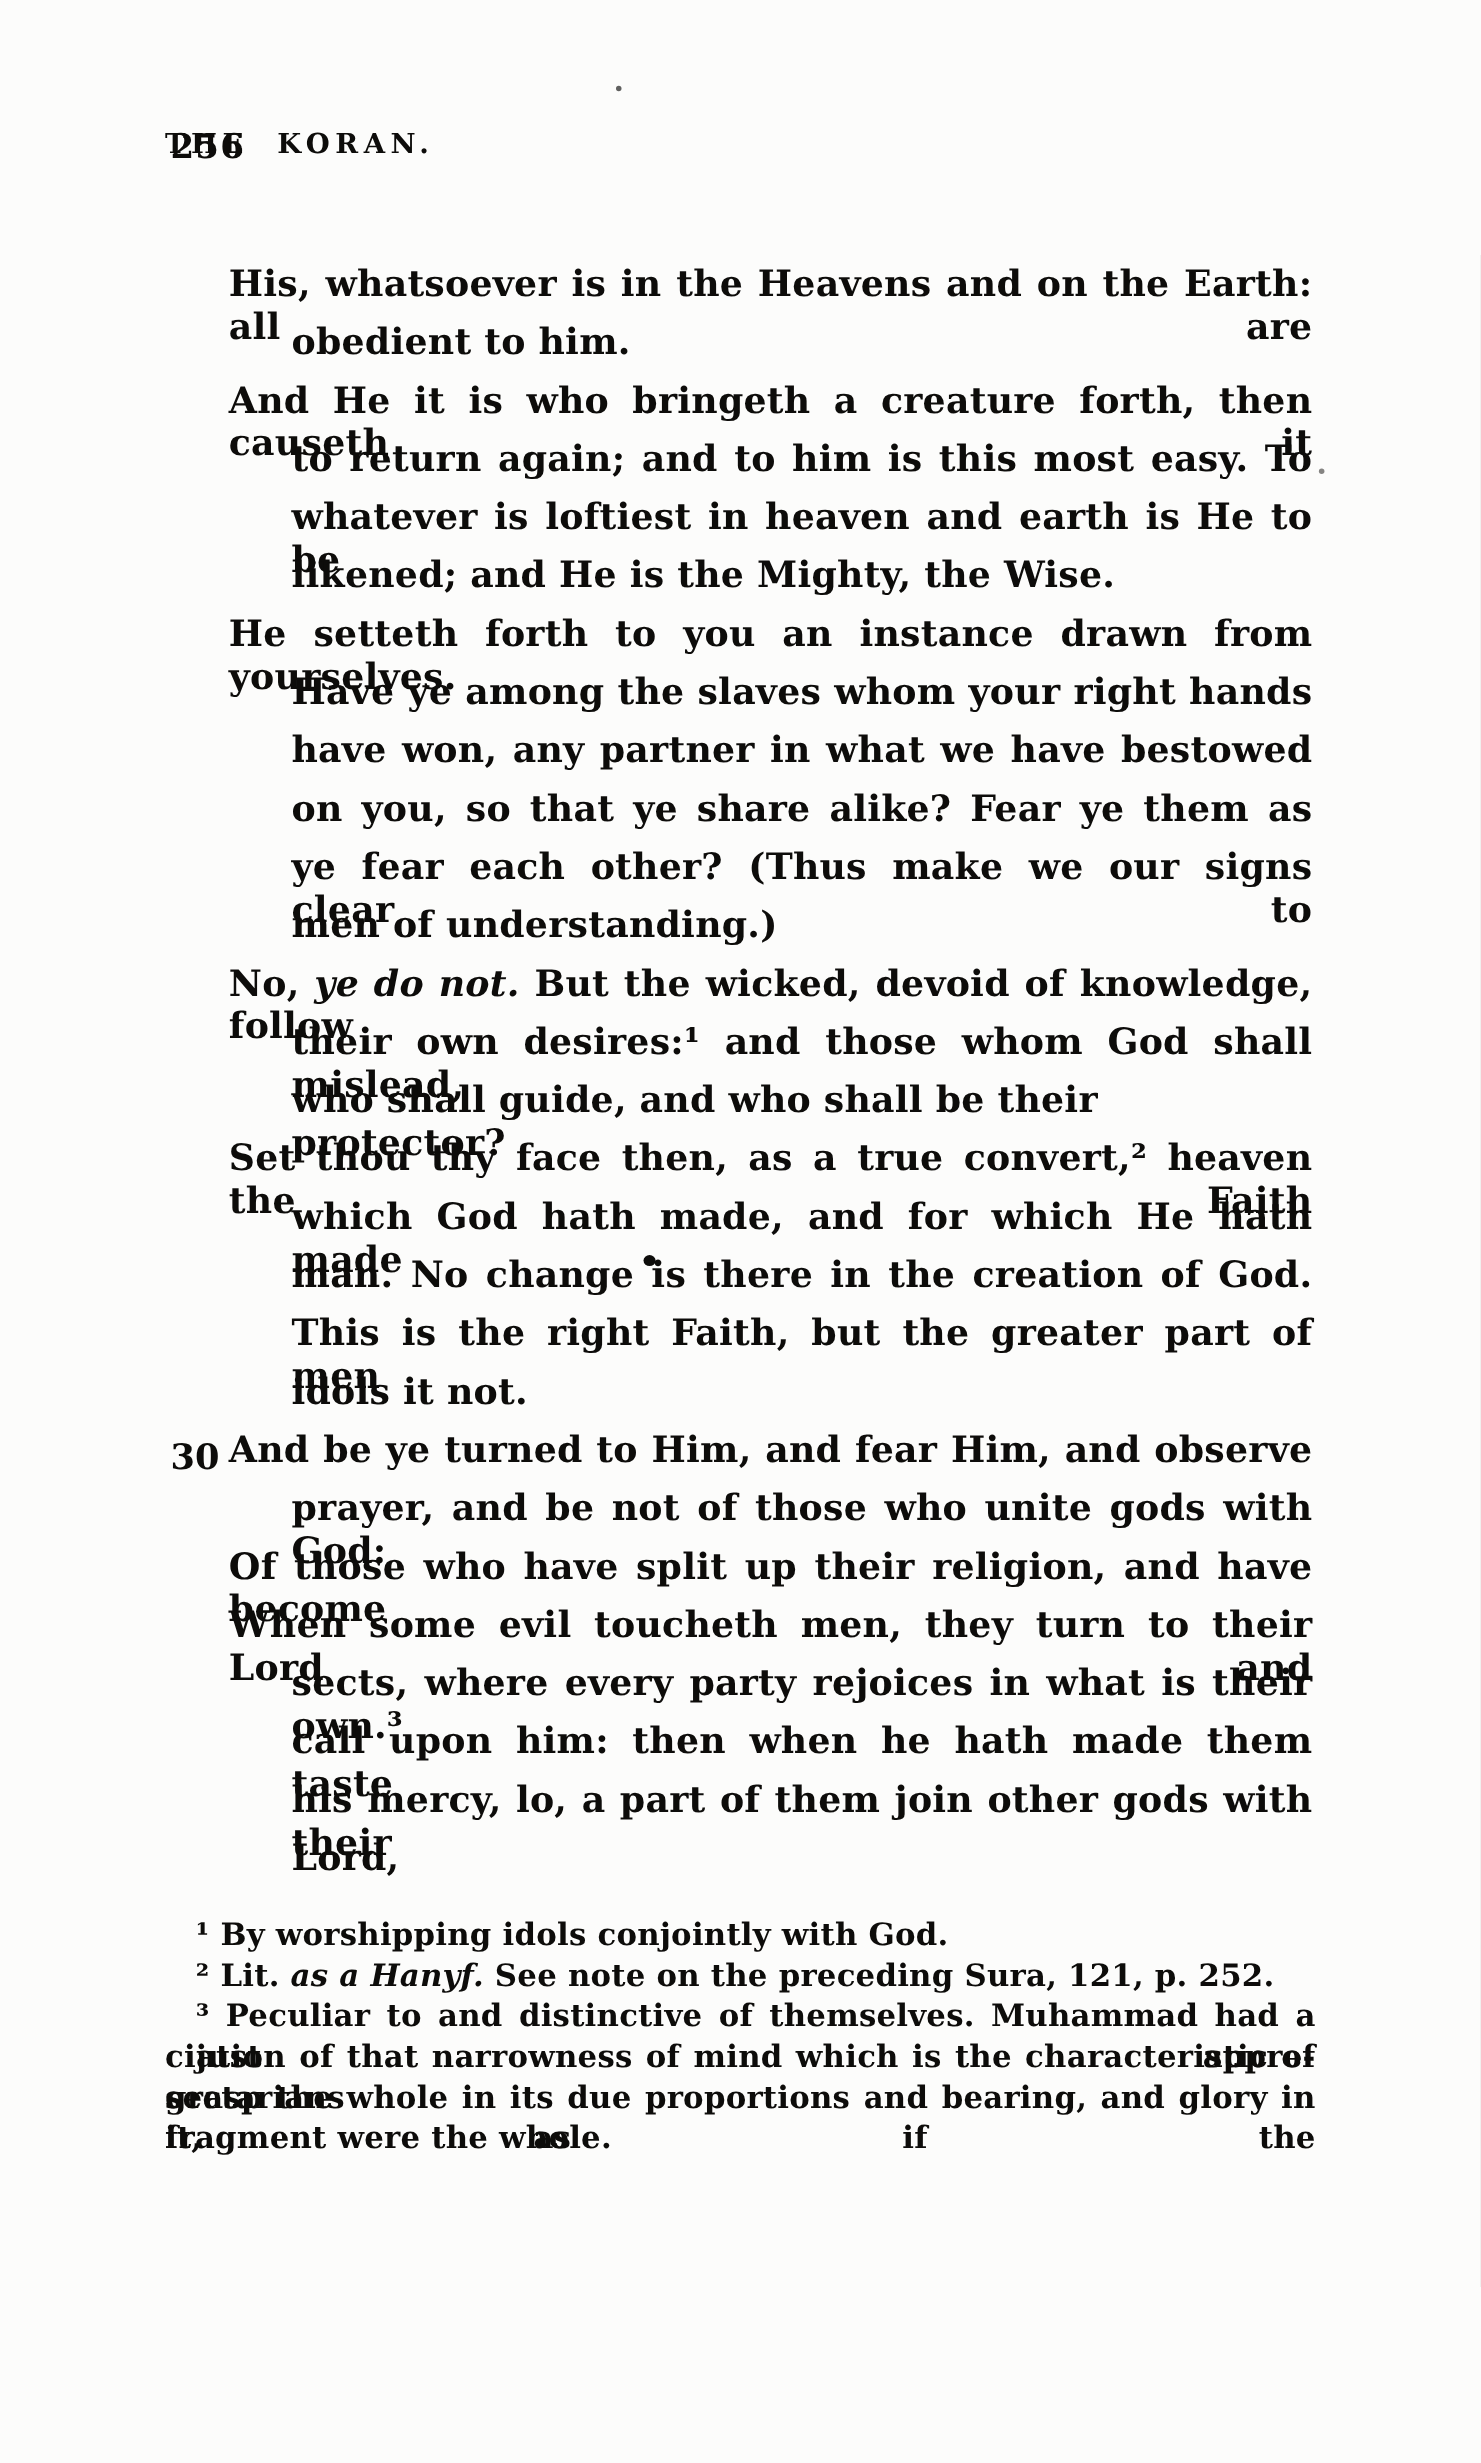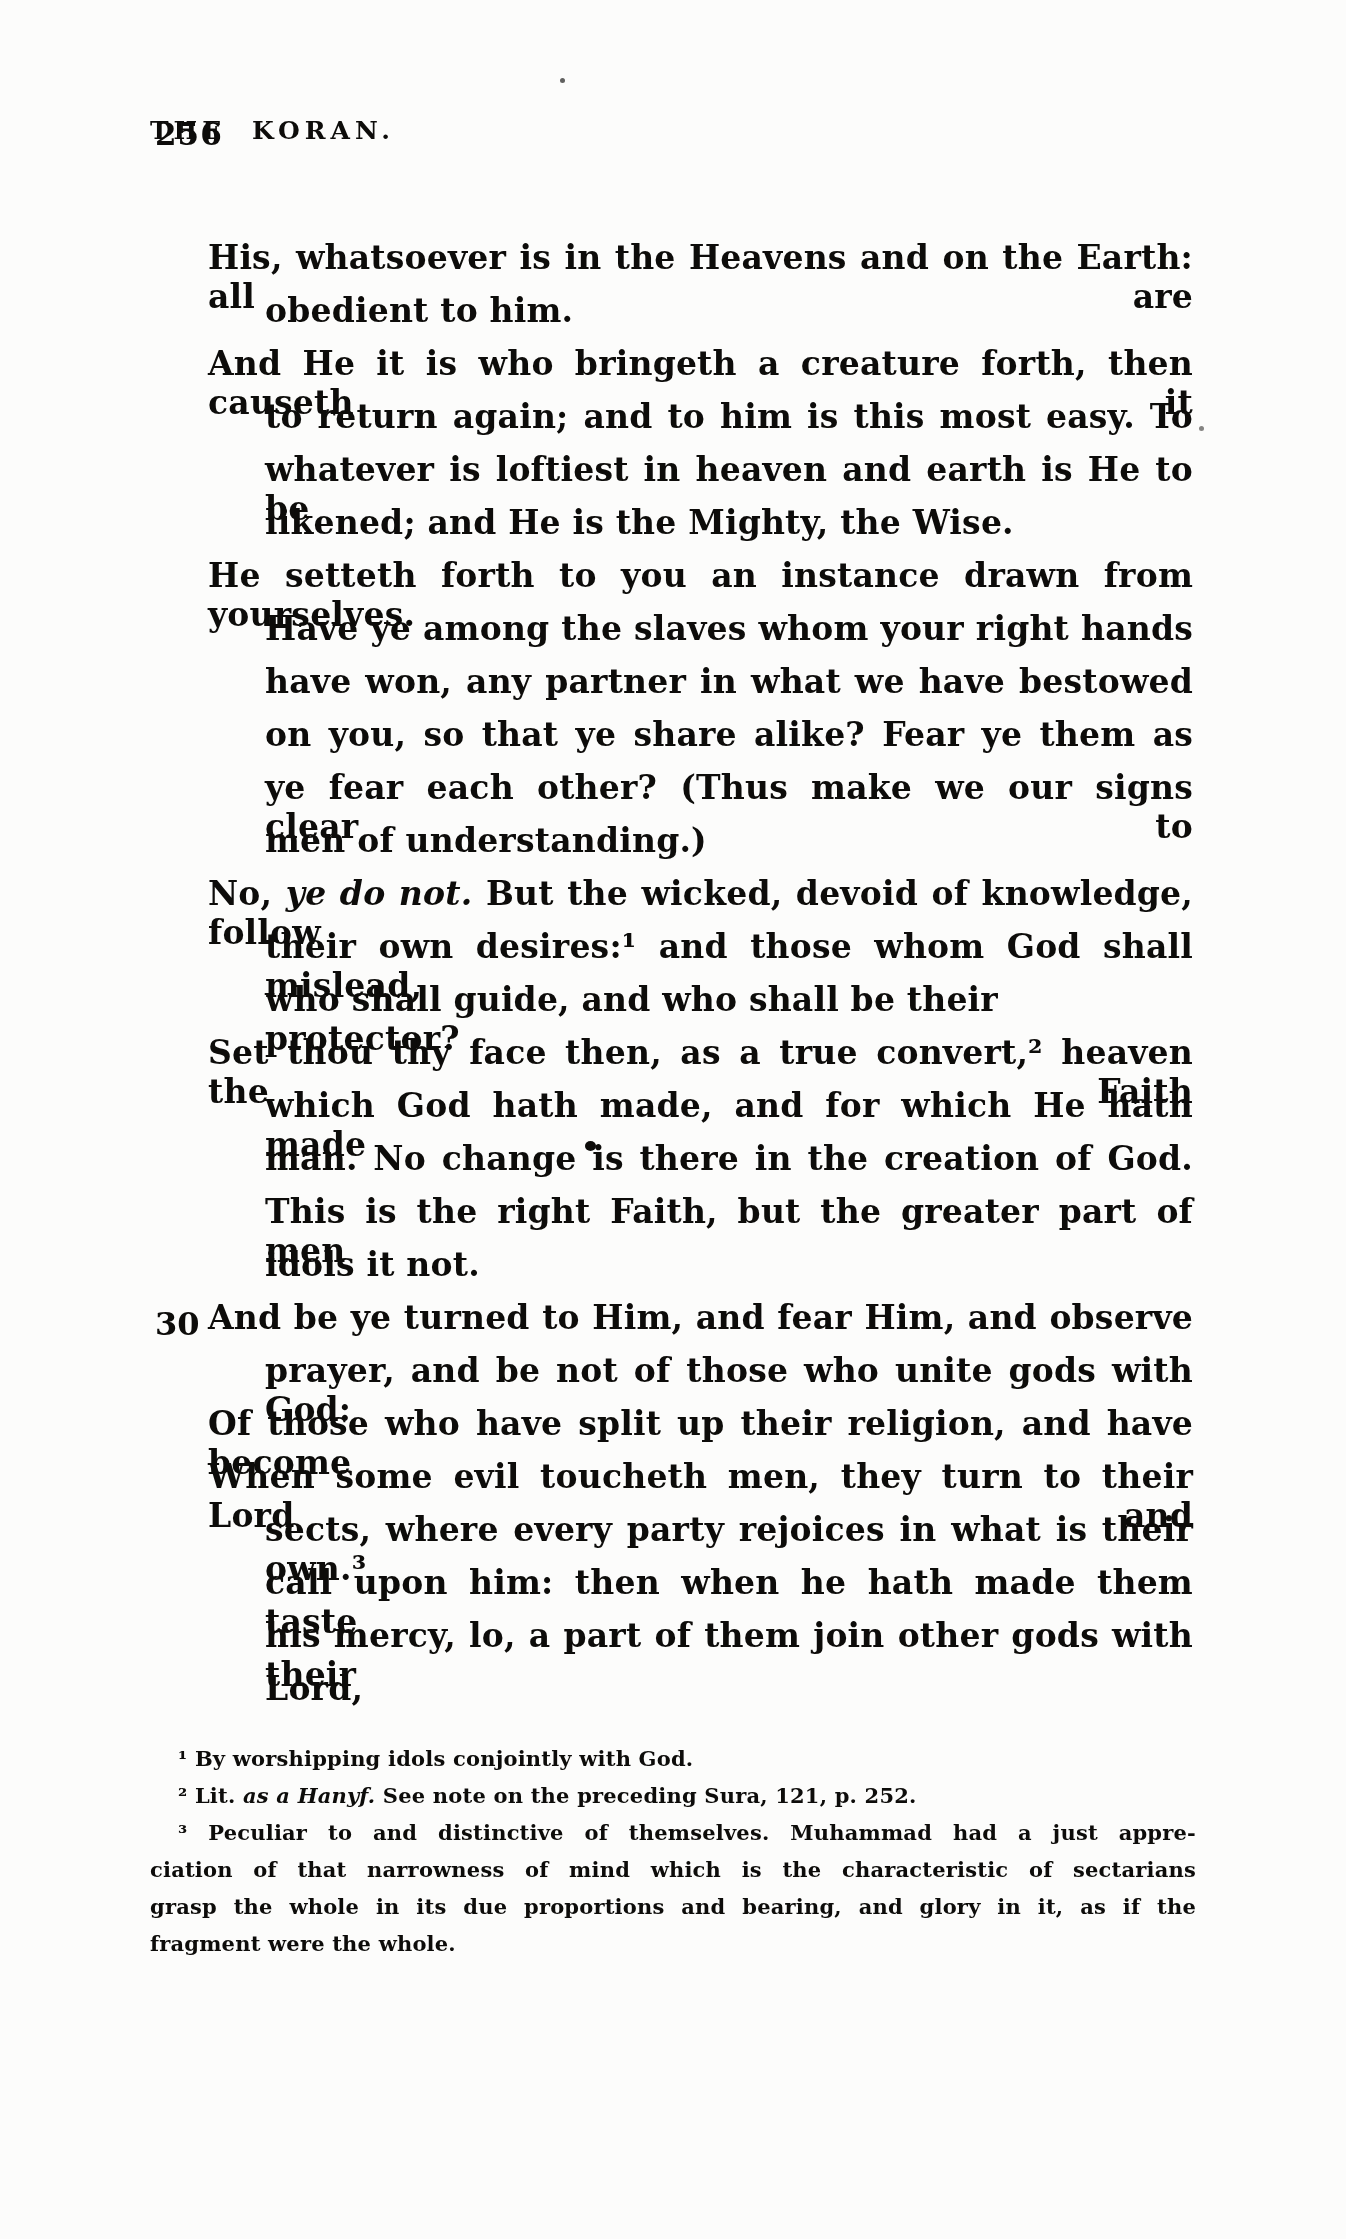--- a/index.html
+++ b/index.html
@@ -39,21 +39,21 @@
   .verse-number {
     position: absolute; left: 155px; top: 1298px;
     height: 53px; line-height: 53px; font-size: 32px;
   }
   .footnote-block {
     position: absolute;
     top: 1740px; left: 150px; width: 1046px;
   }
   .fline {
     height: 37px; line-height: 37px;
-    font-size: 21px;
+    font-size: 28px;
     letter-spacing: 0.2px;
   }
   .fline.find { padding-left: 28px; box-sizing: border-box; }
   .fline.jf { text-align: justify; text-align-last: justify; text-justify: inter-word; }
   .ink-blot {
     position: absolute; background: #0d0c0a; border-radius: 50%;
   }
   .blot-main { left: 585px; top: 1141px; width: 11px; height: 10px; }
   .speck-top { left: 560px; top: 78px; width: 5px; height: 5px; opacity: 0.65; }
   .speck-right { left: 1199px; top: 426px; width: 5px; height: 5px; opacity: 0.5; }

